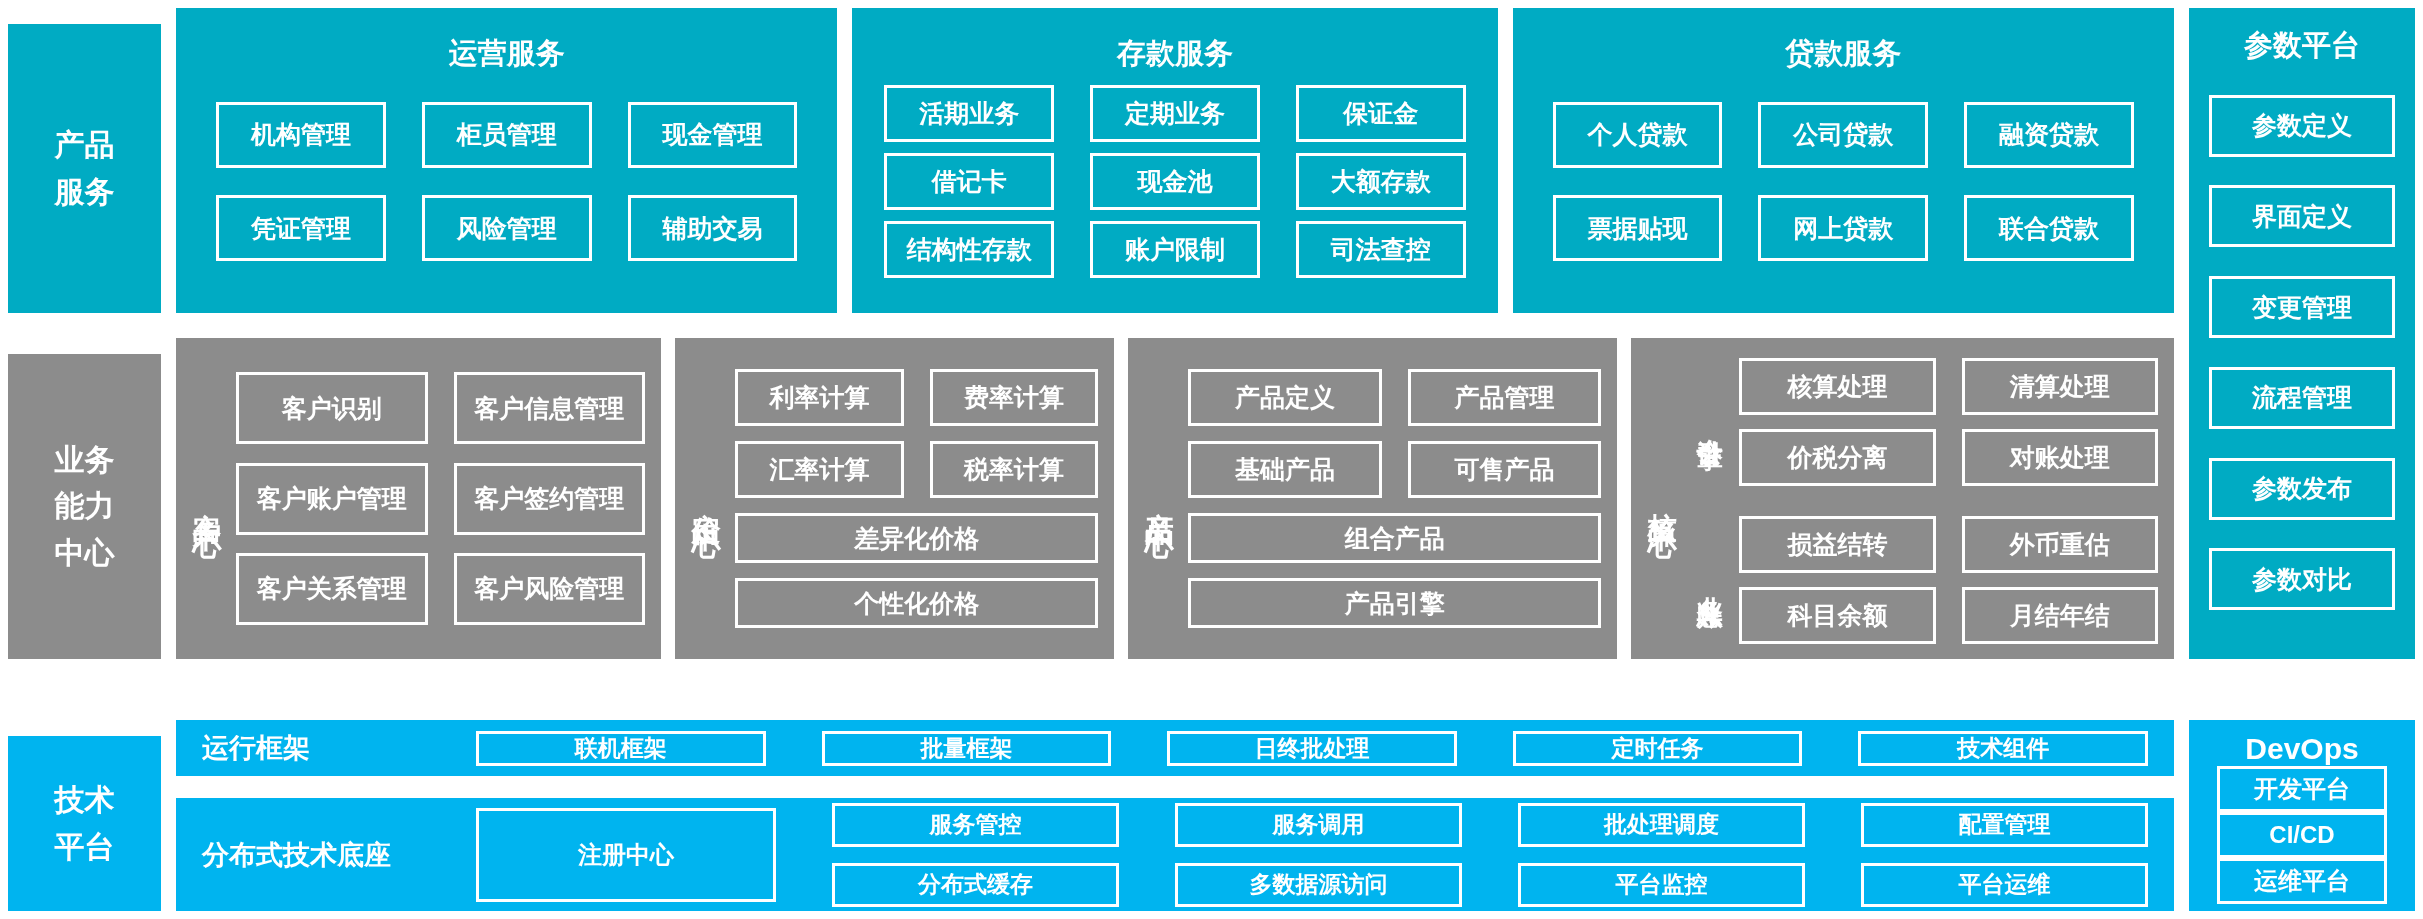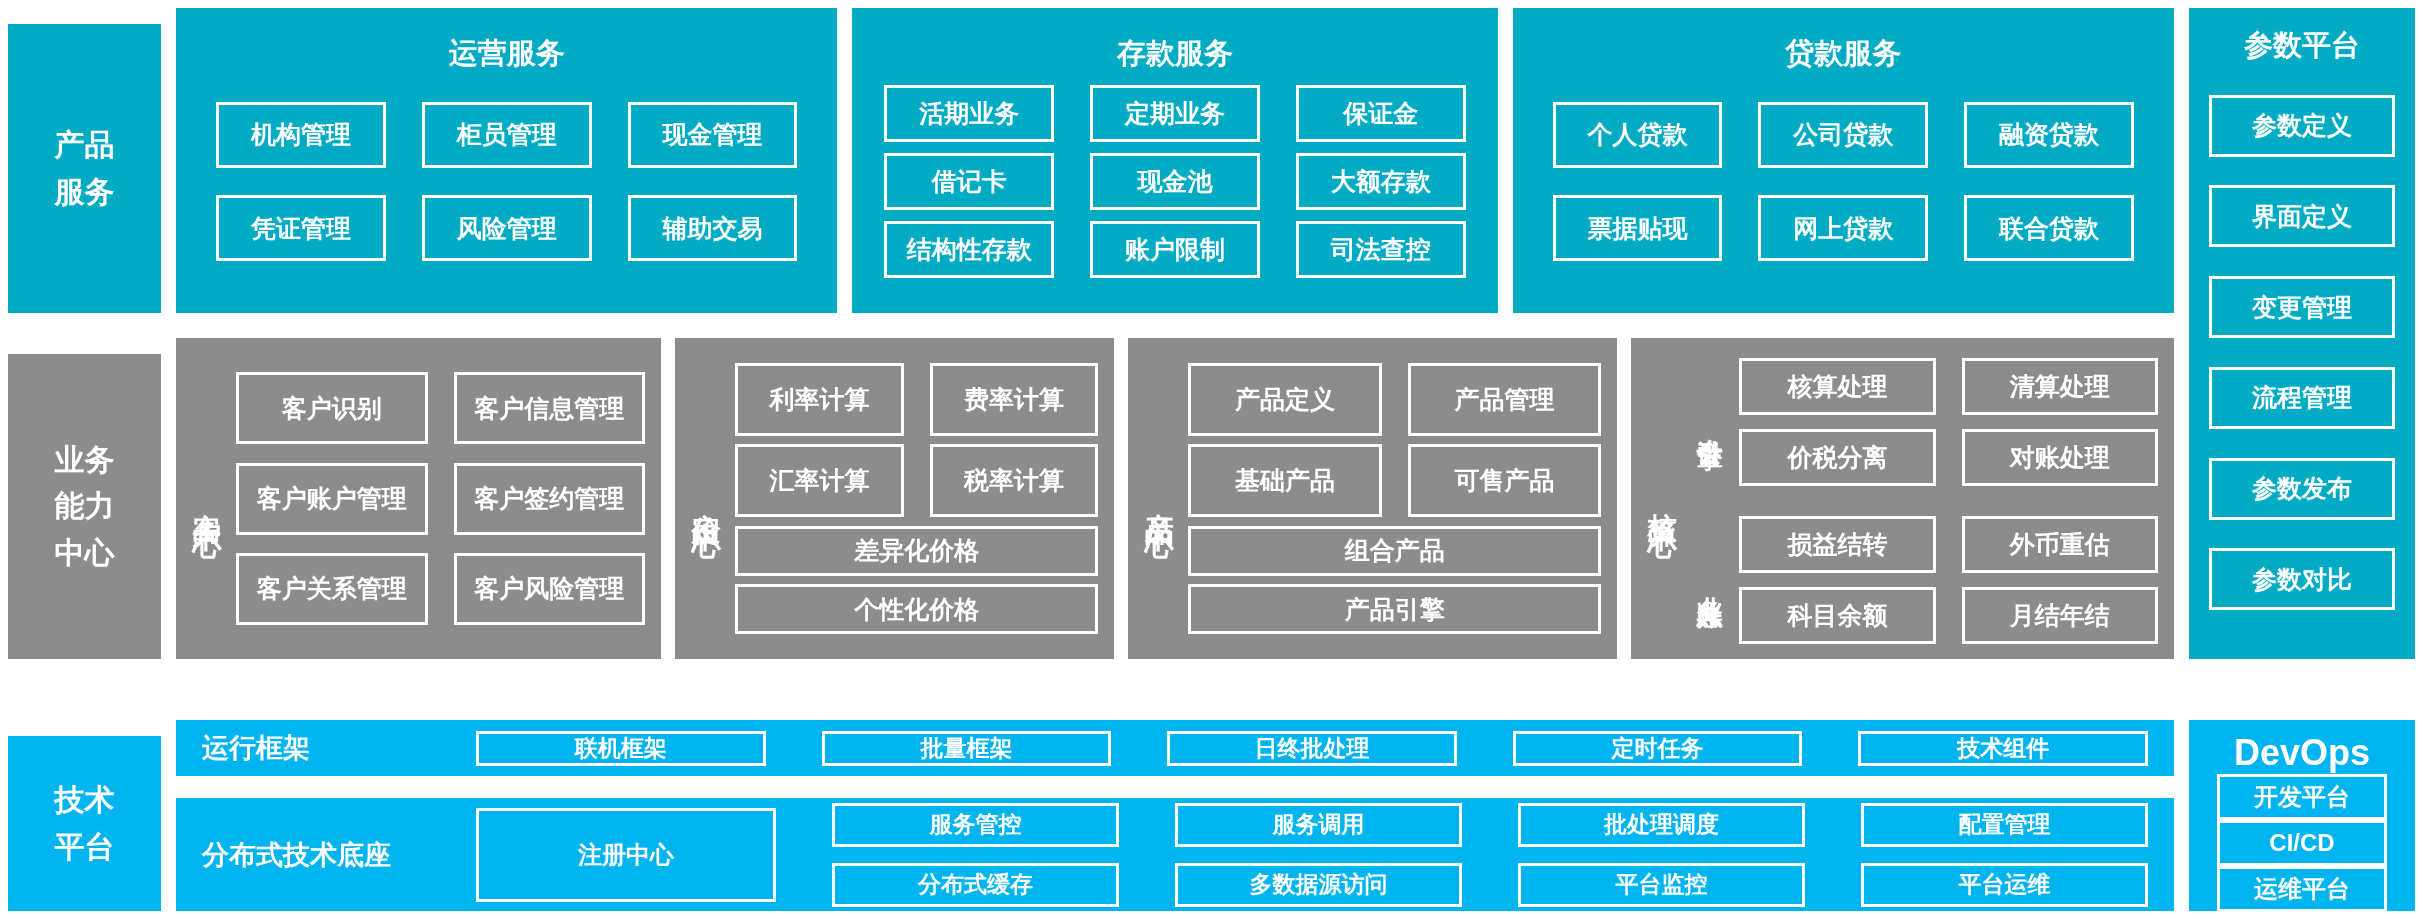--- a/index.html
+++ b/index.html
@@ -45,40 +45,40 @@
             font-size:29px; letter-spacing:5px; line-height:1;
             display:flex; align-items:center; justify-content:center; width:46px; }
   .center-body { flex:1; display:flex; flex-direction:column; justify-content:space-evenly; }
   .c-row { display:flex; gap:26px; }
   .c-row .box { flex:1; }
   #customer-center { flex-grow:480; flex-basis:0; }
   #pricing-center  { flex-grow:432; flex-basis:0; }
   #product-center  { flex-grow:484; flex-basis:0; }
   #accounting-center { flex-grow:540; flex-basis:0; }
   #customer-center .box { height:72px; }
-  #pricing-center .c-row .box, #product-center .c-row .box { height:73px; }
+  #pricing-center .c-row .box, #product-center .c-row .box { height:57px; }
   .full-box { height:50px;text-align:center; }
   .acc-body { flex:1; display:flex; flex-direction:column; justify-content:space-between; gap:30px; padding:4px 0; }
   .acc-group { flex:1; display:flex; gap:10px; }
   .acc-group .vlabel { font-size:26px; width:38px; letter-spacing:2px; }
   .acc-grid { flex:1; display:flex; flex-direction:column; justify-content:space-between; gap:14px; }
   .acc-grid .c-row .box { height:57px; }
 
   .bottom { grid-column:2; grid-row:4; display:flex; flex-direction:column; justify-content:space-between; }
   .bar { display:flex; align-items:center; padding:0 26px; gap:56px; }
   #run-bar { height:56px; }
   #dist-bar { height:113px; }
   .bar-label { flex:0 0 218px; font-size:27px; }
   #run-bar .box { flex:1; height:35px; font-size:23px; }
   #registry-box { flex:0 0 300px; height:94px; font-size:24px; }
   .dist-col { flex:1; display:flex; flex-direction:column; justify-content:center; gap:16px; }
   .dist-col .box { height:44px; font-size:23px; }
 
   .devops { grid-column:3; grid-row:4; display:flex; flex-direction:column; padding:4px 28px 14px; }
-  .devops-title { text-align:center; font-size:36px; padding-top:8px; }
+  .devops-title { text-align:center; font-size:30px; padding-top:8px; }
   .devops-body { flex:1; display:flex; flex-direction:column; justify-content:space-evenly; }
   .devops .box { height:46px; font-size:24px; }
 </style>
 </head>
 <body>
 
 <div class="canvas">
 
   <div id="sb-product" class="sidebar teal">产品
 服务</div>

